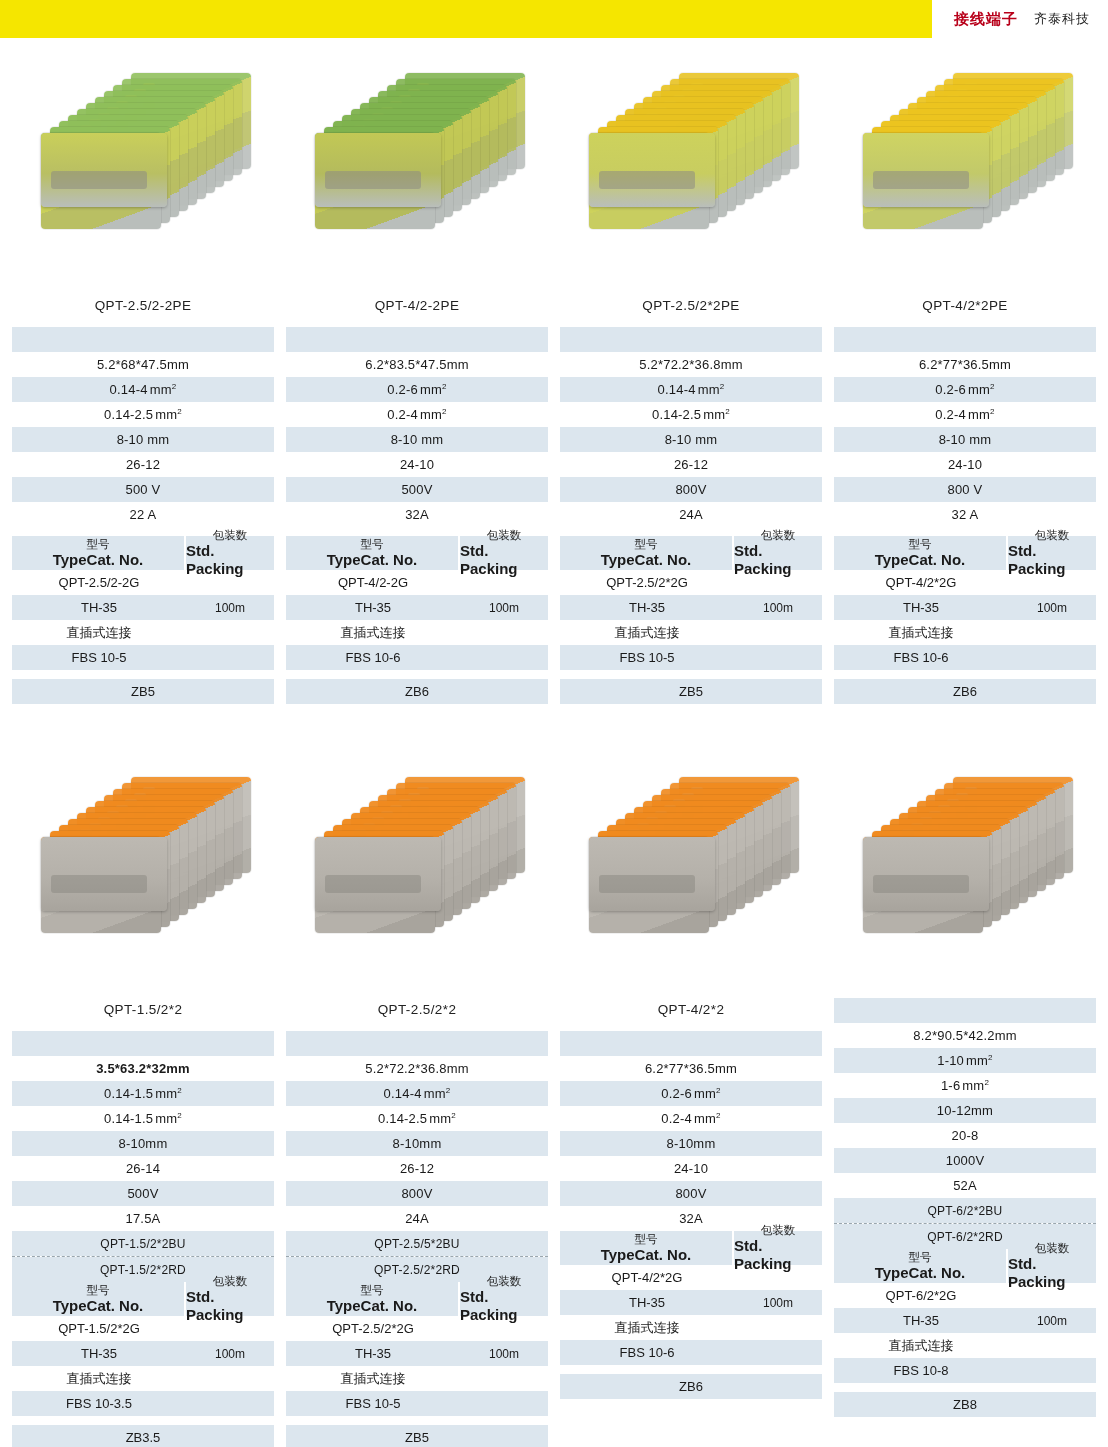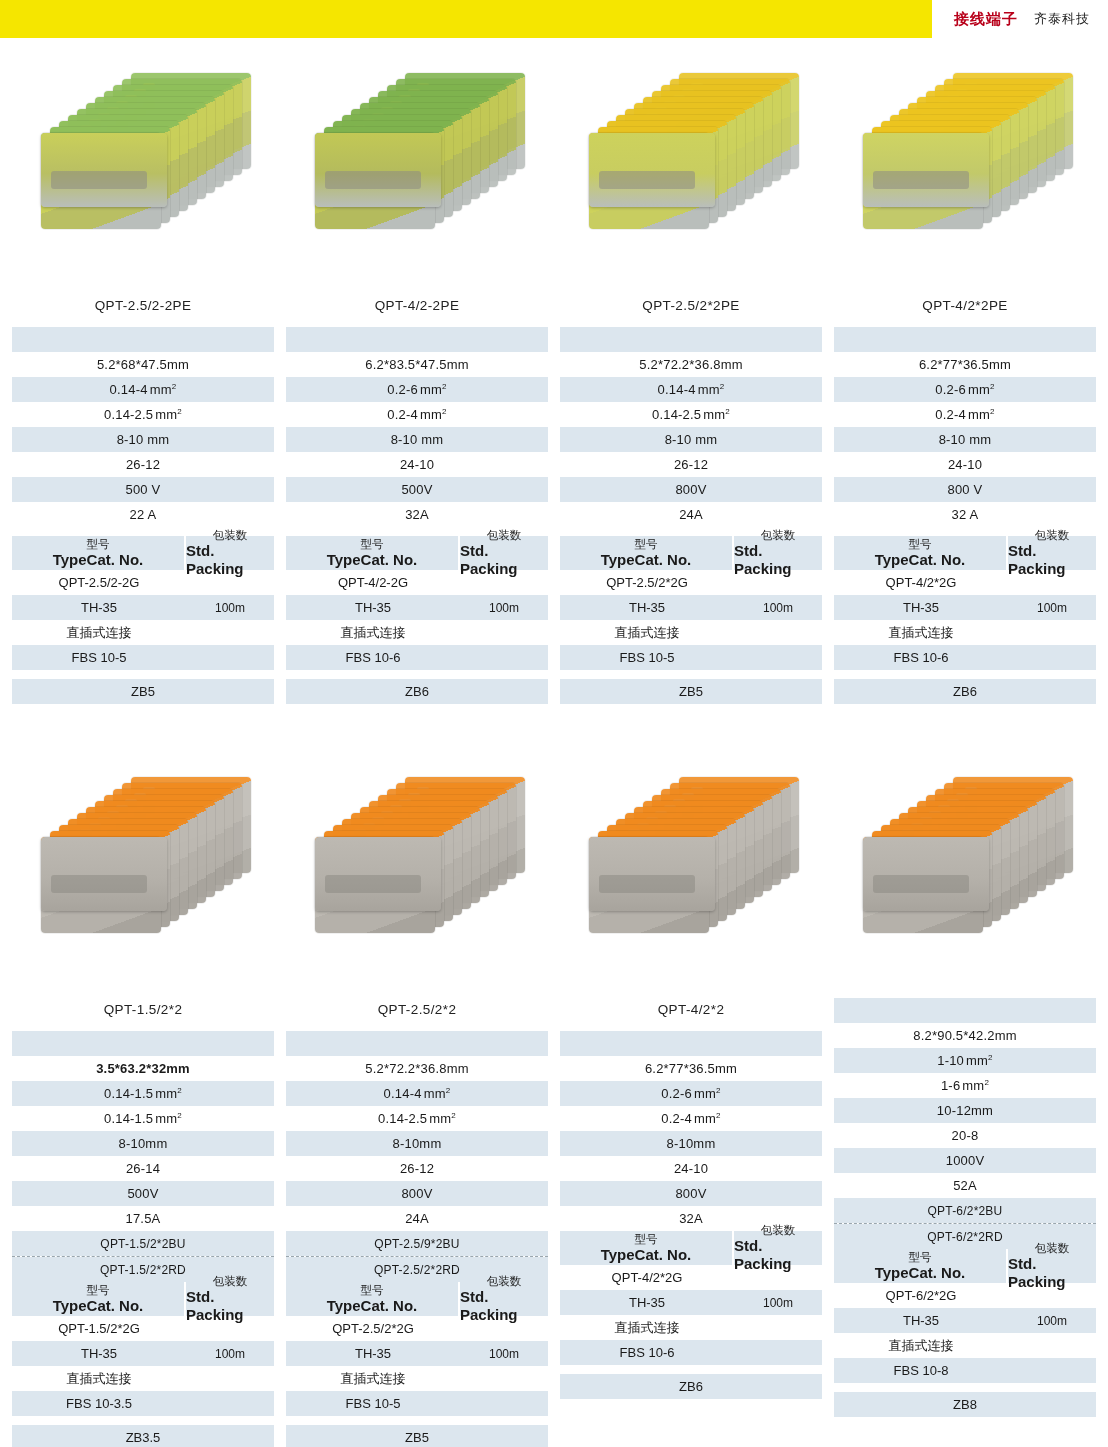--- a/index.html
+++ b/index.html
@@ -850,21 +850,21 @@
             <span>26-12</span>
           </div>
           <div class="row alt">
             <span>800V</span>
           </div>
           <div class="row plain">
             <span>24A</span>
           </div>
         </div>
         <div class="burd">
-          <div class="row alt">QPT-2.5/9*2BU</div>
+          <div class="row alt">QPT-2.5/5*2BU</div>
           <div class="dashline"></div>
           <div class="row alt">QPT-2.5/2*2RD</div>
         </div>
         <div class="pack-head">
           <div class="c1">
             <span class="ph-cn">型号</span>
             <span class="ph-en">TypeCat. No.</span>
           </div>
           <div class="c2">
             <span class="ph-cn">包装数</span>

